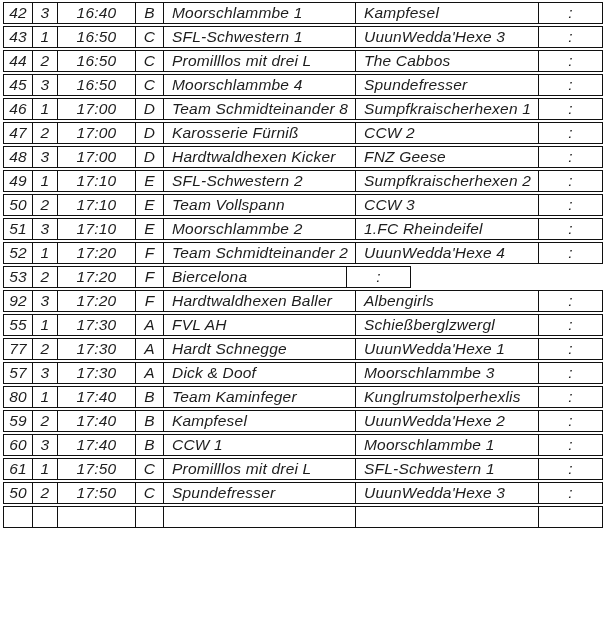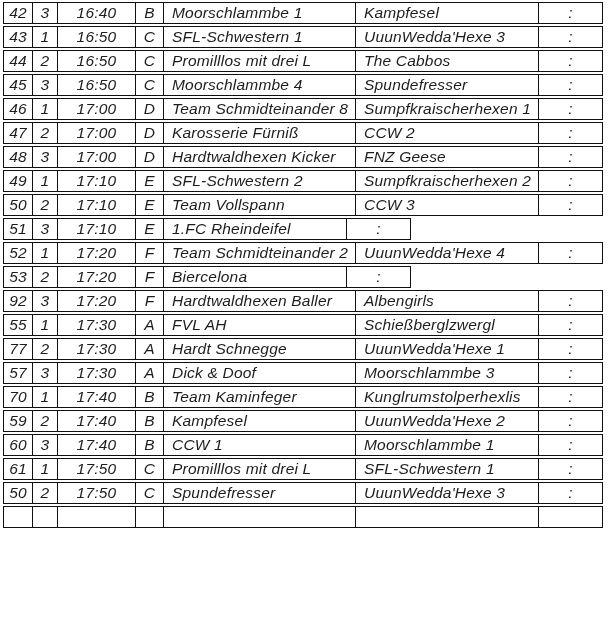--- a/index.html
+++ b/index.html
@@ -132,20 +132,21 @@
       <div class="cell c-group">E</div>
       <div class="cell c-t1 team">Team Vollspann</div>
       <div class="cell c-t2 team">CCW 3</div>
       <div class="cell c-score">:</div>
     </div>
       <div class="row">
       <div class="cell c-no">51</div>
       <div class="cell c-slot">3</div>
       <div class="cell c-time">17:10</div>
       <div class="cell c-group">E</div>
+      <div class="cell c-t1 team">Moorschlammbe 2</div>
       <div class="cell c-t2 team">1.FC Rheindeifel</div>
       <div class="cell c-score">:</div>
     </div>
       <div class="row">
       <div class="cell c-no">52</div>
       <div class="cell c-slot">1</div>
       <div class="cell c-time">17:20</div>
       <div class="cell c-group">F</div>
       <div class="cell c-t1 team">Team Schmidteinander 2</div>
       <div class="cell c-t2 team">UuunWedda'Hexe 4</div>
@@ -189,21 +190,21 @@
       <div class="row">
       <div class="cell c-no">57</div>
       <div class="cell c-slot">3</div>
       <div class="cell c-time">17:30</div>
       <div class="cell c-group">A</div>
       <div class="cell c-t1 team">Dick &amp; Doof</div>
       <div class="cell c-t2 team">Moorschlammbe 3</div>
       <div class="cell c-score">:</div>
     </div>
       <div class="row">
-      <div class="cell c-no">70</div>
+      <div class="cell c-no">80</div>
       <div class="cell c-slot">1</div>
       <div class="cell c-time">17:40</div>
       <div class="cell c-group">B</div>
       <div class="cell c-t1 team">Team Kaminfeger</div>
       <div class="cell c-t2 team">Kunglrumstolperhexlis</div>
       <div class="cell c-score">:</div>
     </div>
       <div class="row">
       <div class="cell c-no">59</div>
       <div class="cell c-slot">2</div>

